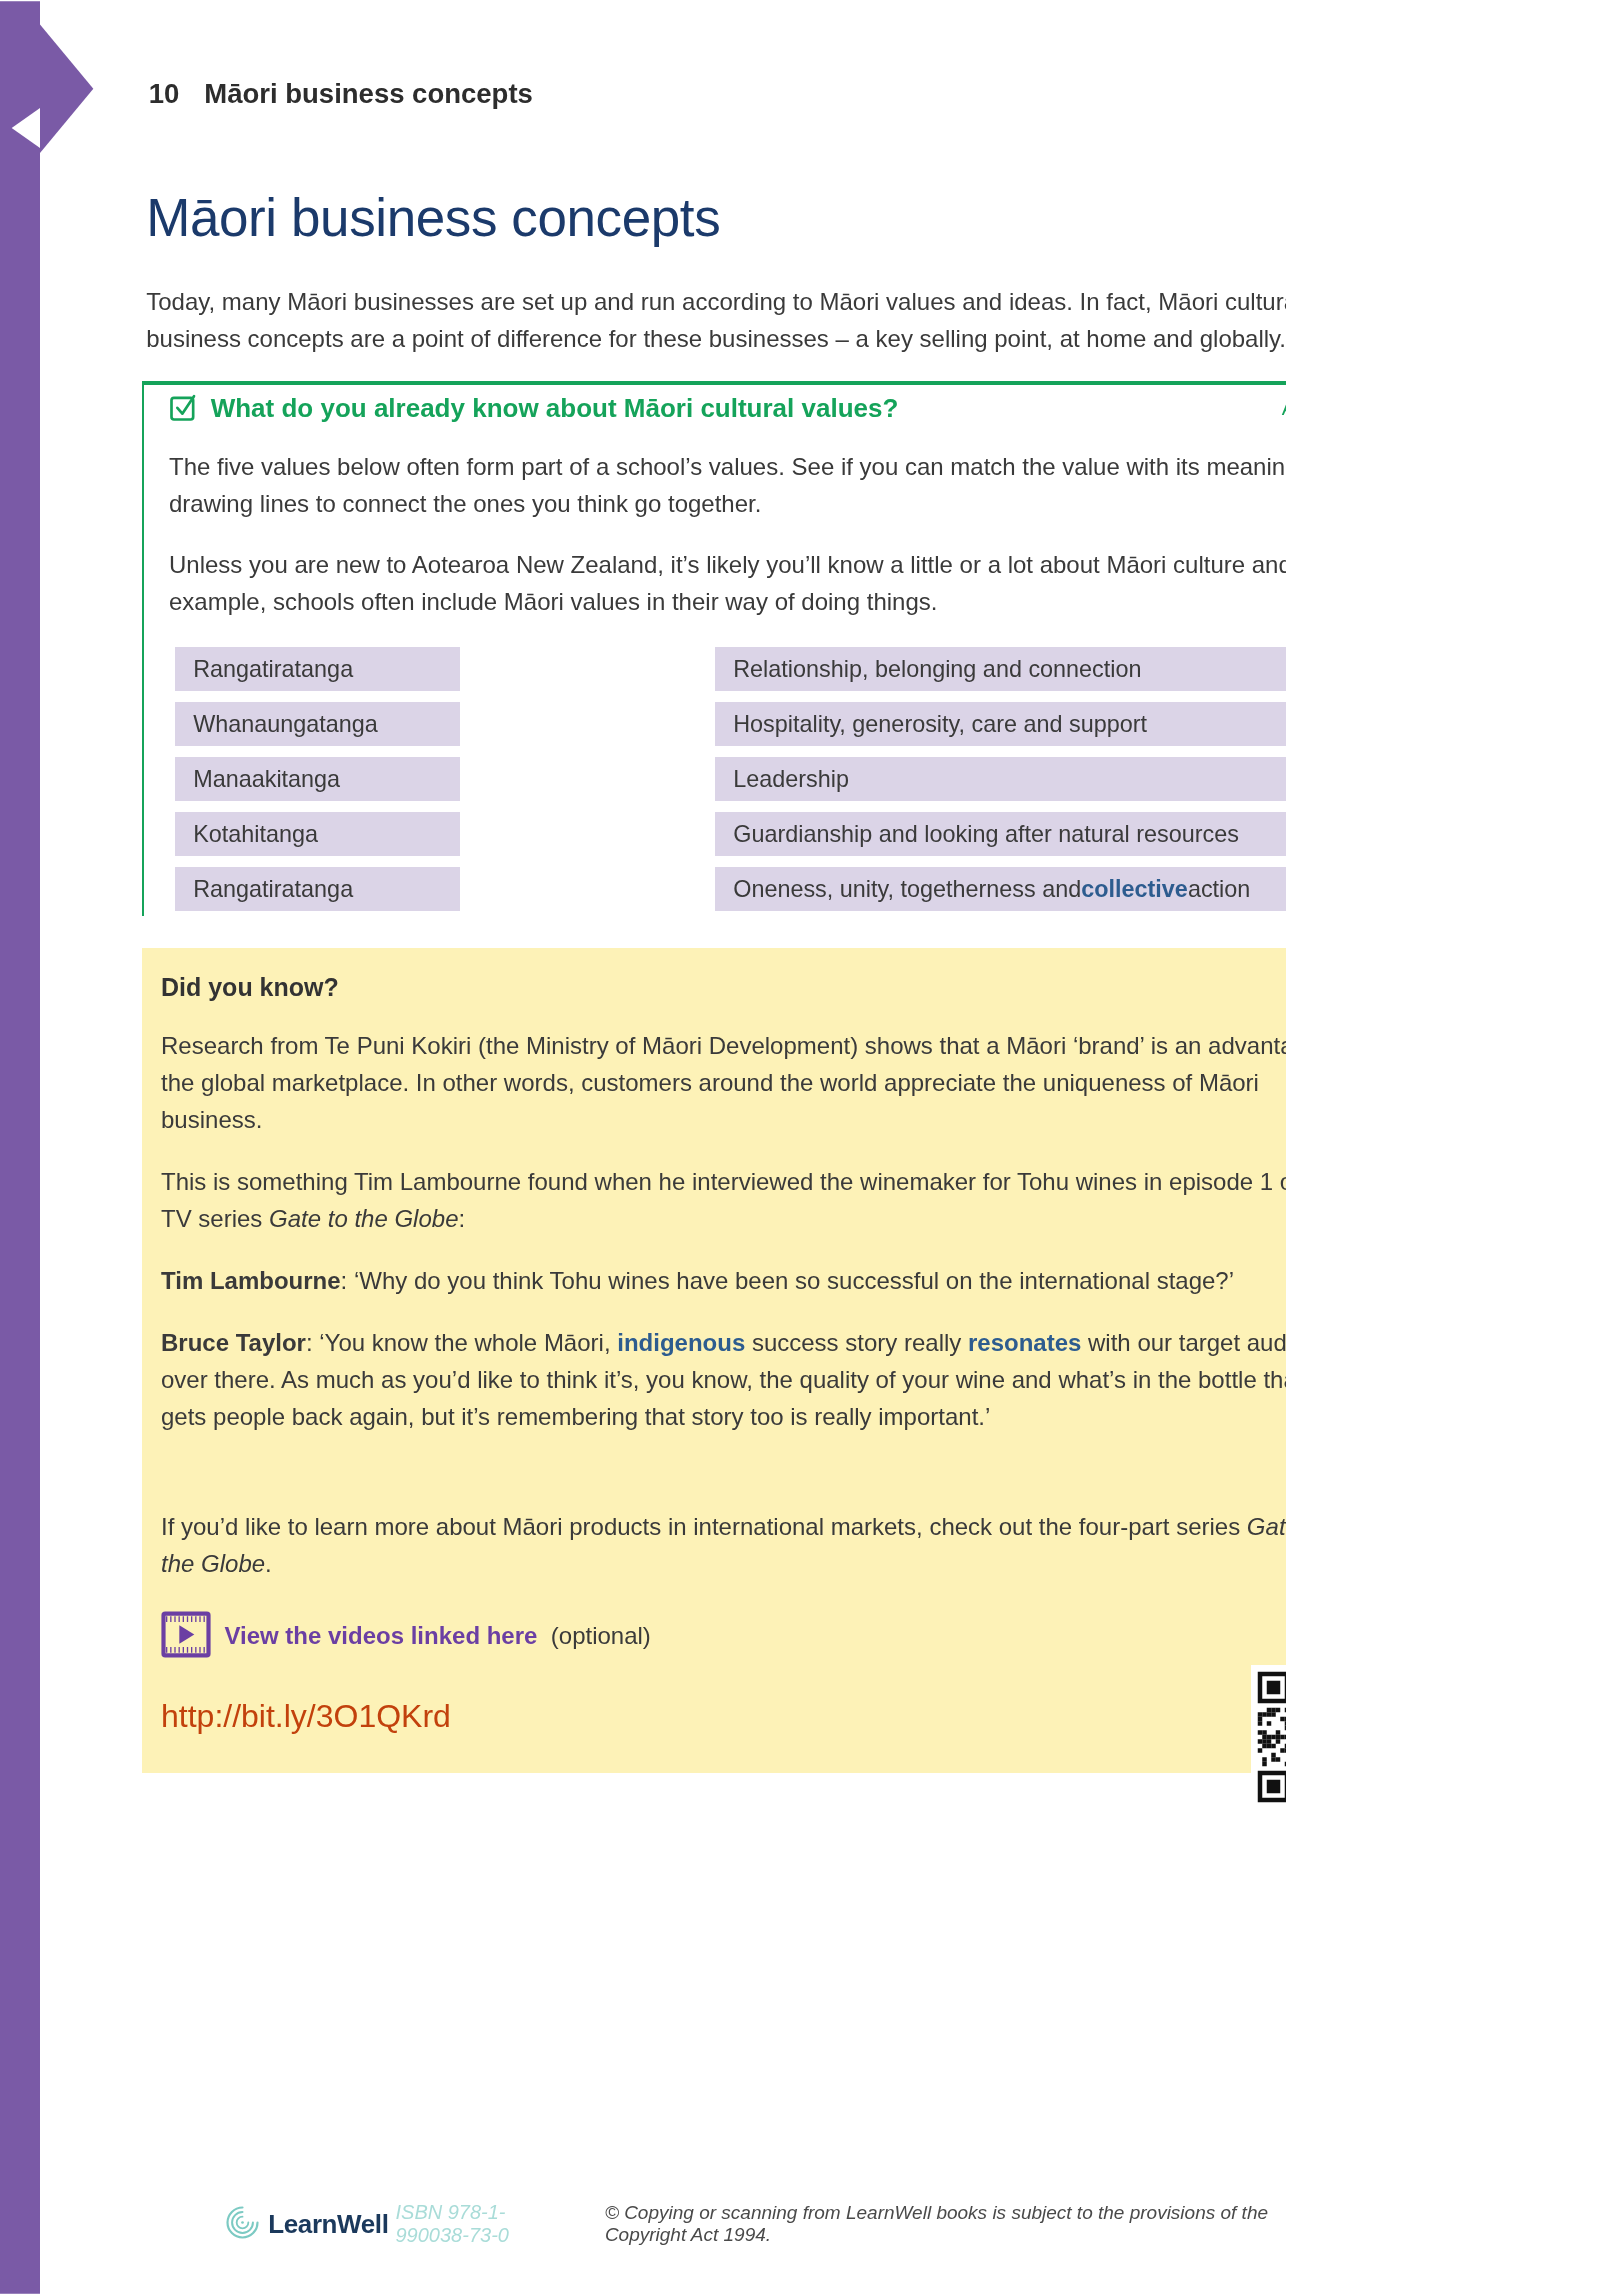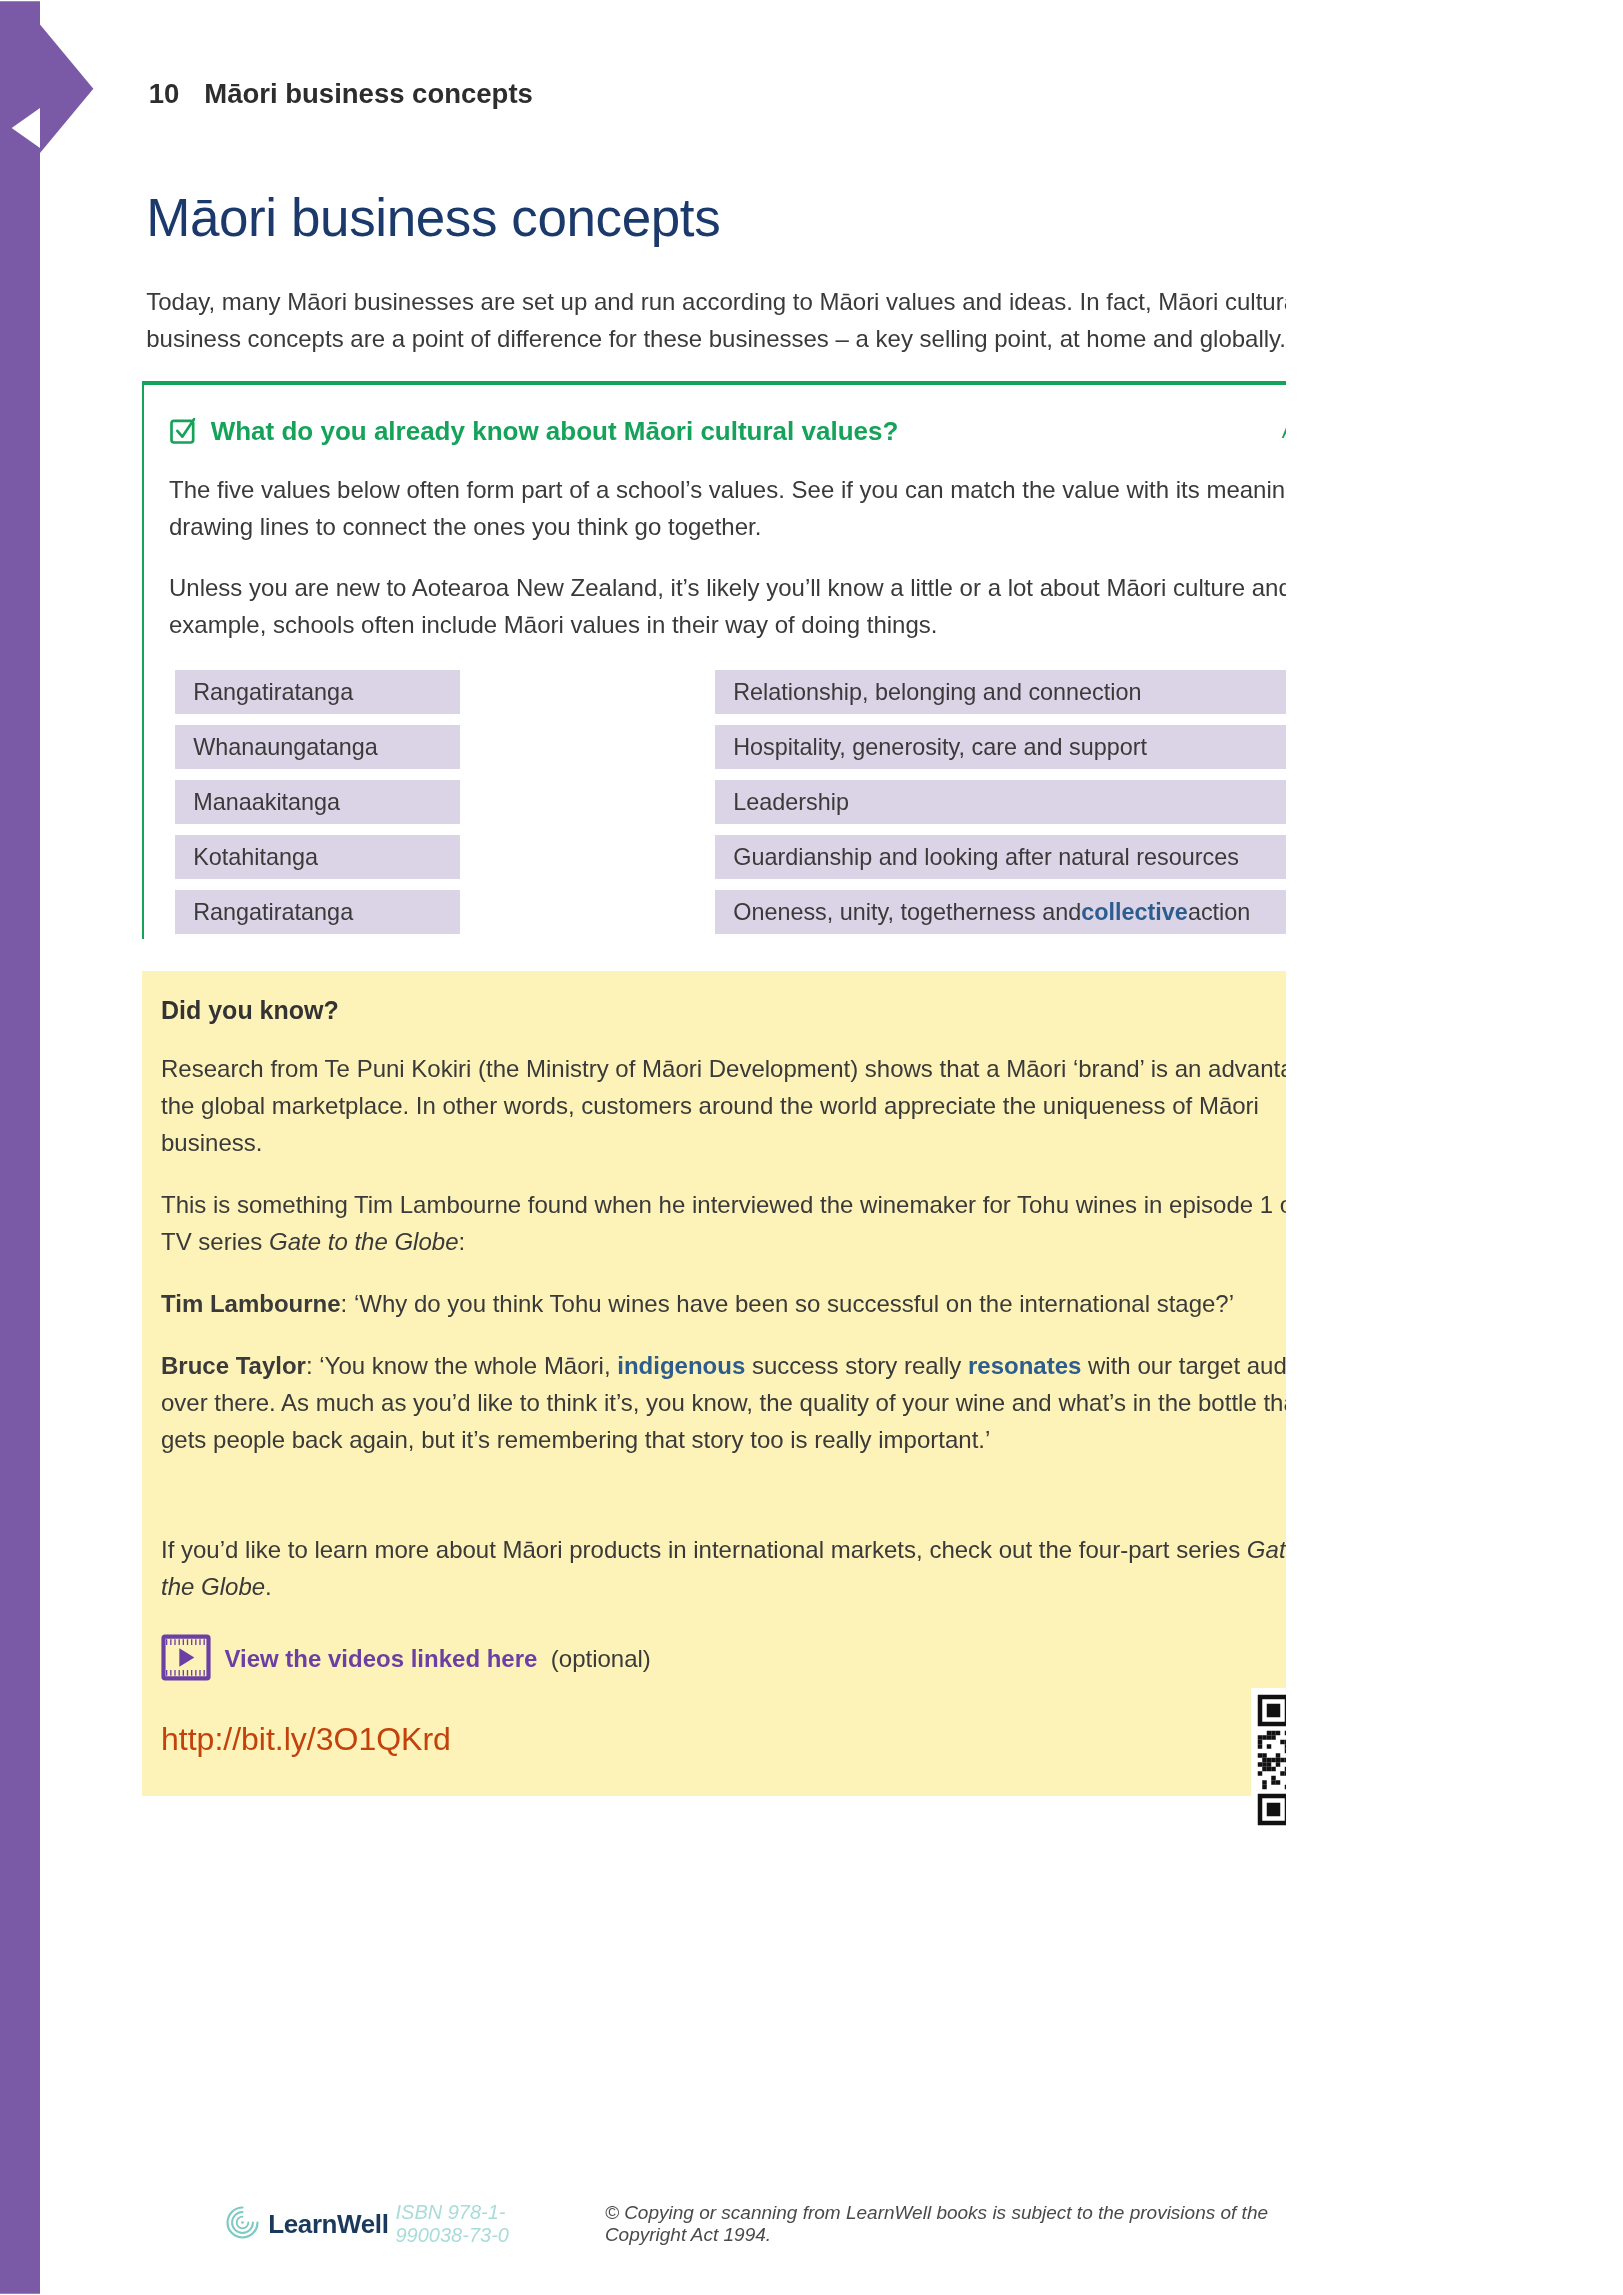--- a/index.html
+++ b/index.html
@@ -16,21 +16,21 @@
   
   .running-head{display:flex;gap:25px;padding-top:78px;padding-left:6.7px;
     font-size:27.5px;font-weight:700;color:#2d2d2d;}
   .running-head .rh-title{font-weight:700;}
   
   .page-title{margin-top:78px;padding-left:4.2px;font-size:53px;font-weight:400;
     color:#1b3a6b;line-height:1.12;letter-spacing:-0.4px;}
   .intro{margin-top:14px;padding-left:4.2px;font-size:24px;line-height:37px;max-width:1277px;}
   
   .activity-box{border-top:4.2px solid #15a35a;border-left:2.5px solid #15a35a;
-    padding:30px 0 5px 25px;}
+    padding:7px 0 5px 25px;}
   .activity-header{display:flex;align-items:center;}
   .checkbox-icon{flex:0 0 auto;margin-right:11.7px;}
   .activity-heading{font-size:26px;font-weight:700;color:#15a35a;flex:1 1 auto;}
   .answers-ref{font-size:20px;color:#15a35a;margin-right:18.4px;white-space:nowrap;}
   .activity-para{margin-top:23.4px;font-size:24px;line-height:37px;max-width:1252px;}
   .match-grid{margin-top:27px;margin-left:5.8px;display:grid;
     grid-template-columns:285px 255px auto;grid-auto-rows:44px;row-gap:11px;}
   .match-box{background:#dbd4e7;display:flex;align-items:center;
     padding-left:18.4px;font-size:23.4px;color:#3a3a3a;}
   

